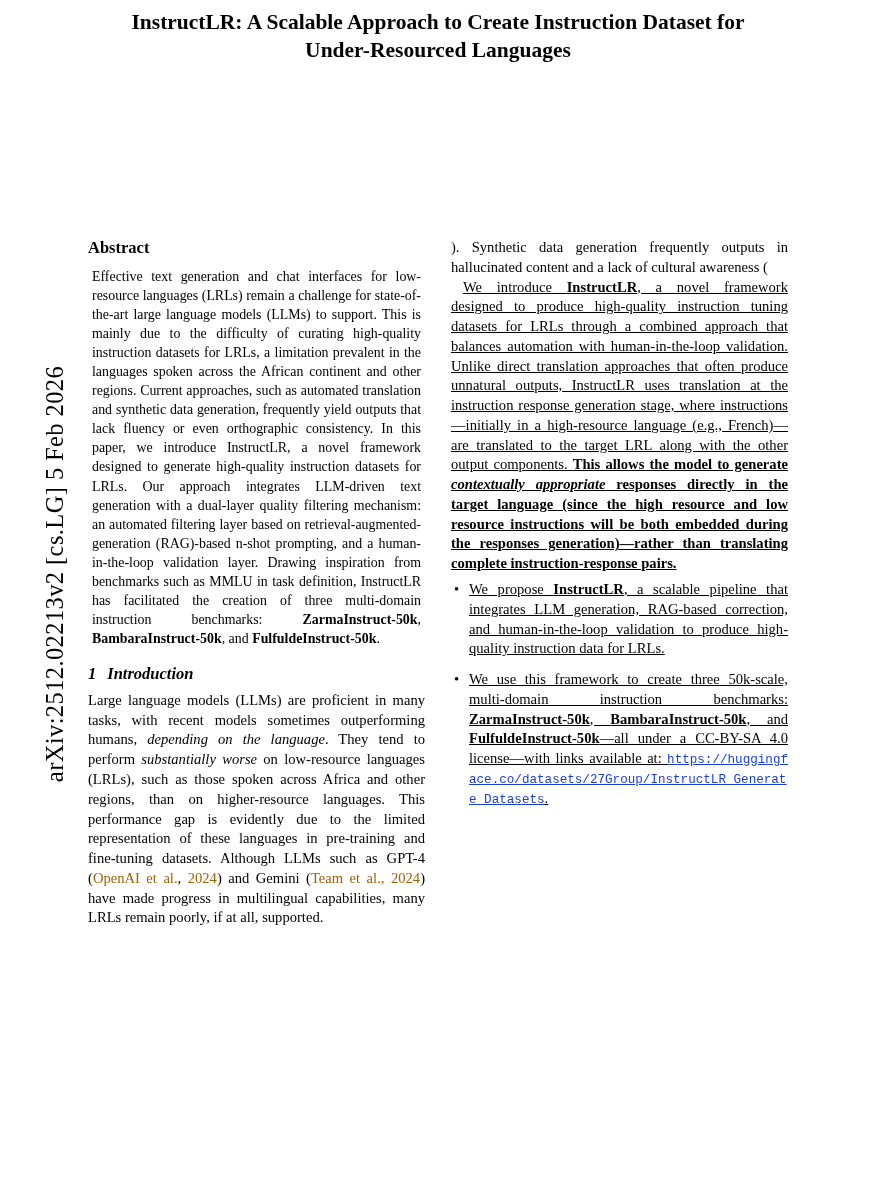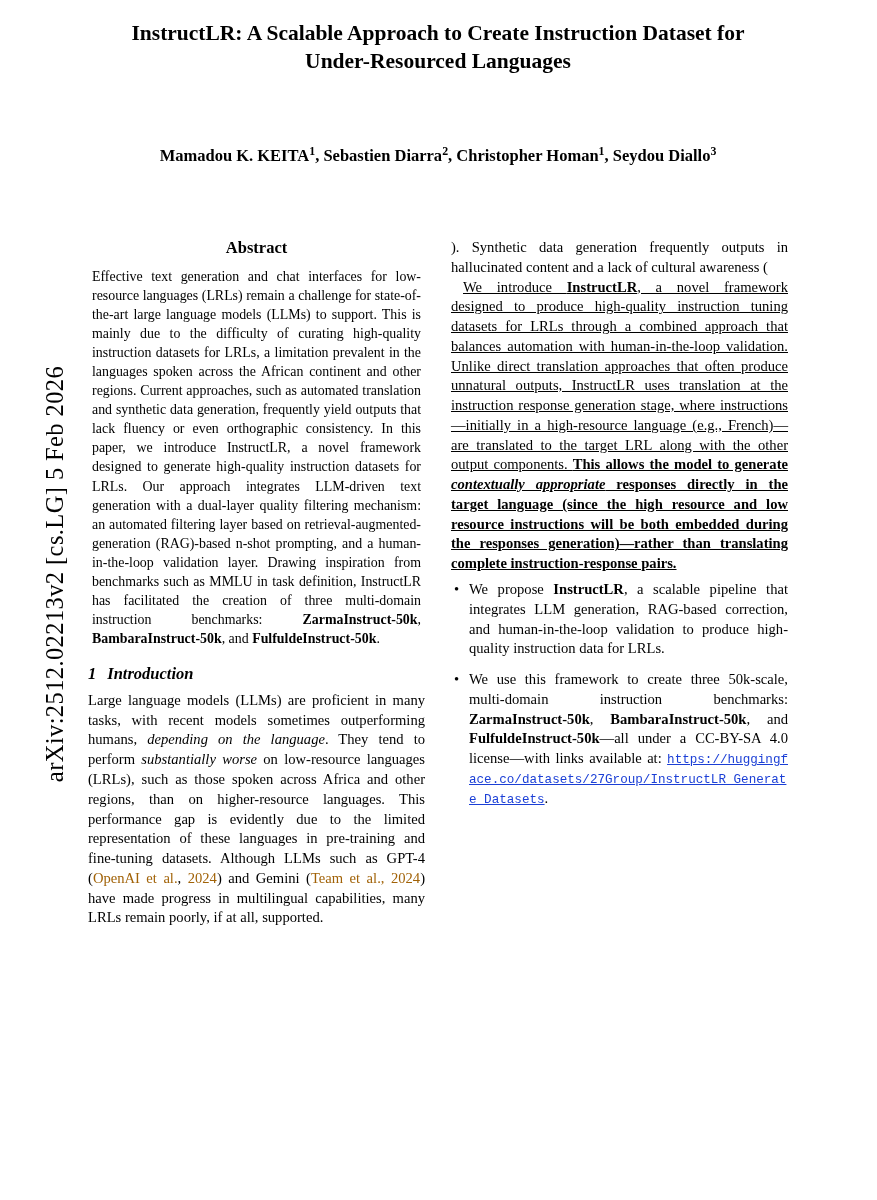--- a/index.html
+++ b/index.html
@@ -38,21 +38,21 @@
     position: absolute;
     left: 88px;
     top: 0;
     width: 700px;
   }
   .title {
     text-align: center;
     font-weight: bold;
     font-size: 21.5px;
     line-height: 1.28;
-    margin-top: 20px;
+    margin-top: 9px;
     padding: 0 10px;
   }
   .authors {
     text-align: center;
     font-weight: bold;
     font-size: 16.5px;
     margin-top: 70px;
     line-height: 1.35;
   }
   .affil {
@@ -67,21 +67,20 @@
     left: 88px;
     top: 238px;
     width: 700px;
     display: flex;
     gap: 26px;
   }
   .col {
     width: 337px;
   }
   .abstract-head {
-    text-align: center;
     font-weight: bold;
     font-size: 16.5px;
     margin-bottom: 9px;
   }
   p {
     margin: 0;
     text-align: justify;
     text-justify: inter-word;
     font-size: 14.6px;
     line-height: 1.355;
@@ -108,20 +107,21 @@
     font-size: 12.6px;
     word-break: break-all;
   }
   b, .b { font-weight: bold; }
   i, .i { font-style: italic; }
   .bolditalic { font-weight: bold; font-style: italic; }
   ul.bullets {
     margin: 6px 0 1px 0;
     padding-left: 16px;
     list-style: none;
+    text-decoration: underline;
   }
   ul.bullets li {
     position: relative;
     text-align: justify;
     font-size: 14.6px;
     line-height: 1.355;
     margin-bottom: 11px;
     padding-left: 2px;
   }
   ul.bullets li::before {
@@ -135,23 +135,20 @@
 </head>
 <body>
 
 <div class="page">
 
   <div class="arxiv-stamp">arXiv:2512.02213v2  [cs.LG]  5 Feb 2026</div>
 
   <div class="content">
     <div class="title">InstructLR: A Scalable Approach to Create Instruction Dataset for Under-Resourced Languages</div>
 
-    <div class="authors">
-      <span>Mamadou K. KEITA</span><sup>1</sup><span>, Sebastien Diarra</span><sup>2</sup><span>, Christopher Homan</span><sup>1</sup><span>, Seydou Diallo</span><sup>3</sup>
-    </div>
 
   </div>
 
   <div class="columns">
 
     <div class="col">
 
       <div class="abstract">
         <div class="abstract-head">Abstract</div>
         <p><span>Effective text generation and chat interfaces for low-resource languages (LRLs) remain a challenge for state-of-the-art large language models (LLMs) to support. This is mainly due to the difficulty of curating high-quality instruction datasets for LRLs, a limitation prevalent in the languages spoken across the African continent and other regions. Current approaches, such as automated translation and synthetic data generation, frequently yield outputs that lack fluency or even orthographic consistency. In this paper, we introduce InstructLR, a novel framework designed to generate high-quality instruction datasets for LRLs. Our approach integrates LLM-driven text generation with a dual-layer quality filtering mechanism: an automated filtering layer based on retrieval-augmented-generation (RAG)-based n-shot prompting, and a human-in-the-loop validation layer. Drawing inspiration from benchmarks such as MMLU in task definition, InstructLR has facilitated the creation of three multi-domain instruction benchmarks: </span><b>ZarmaInstruct-50k</b><span>, </span><b>BambaraInstruct-50k</b><span>, and </span><b>FulfuldeInstruct-50k</b><span>.</span></p>

